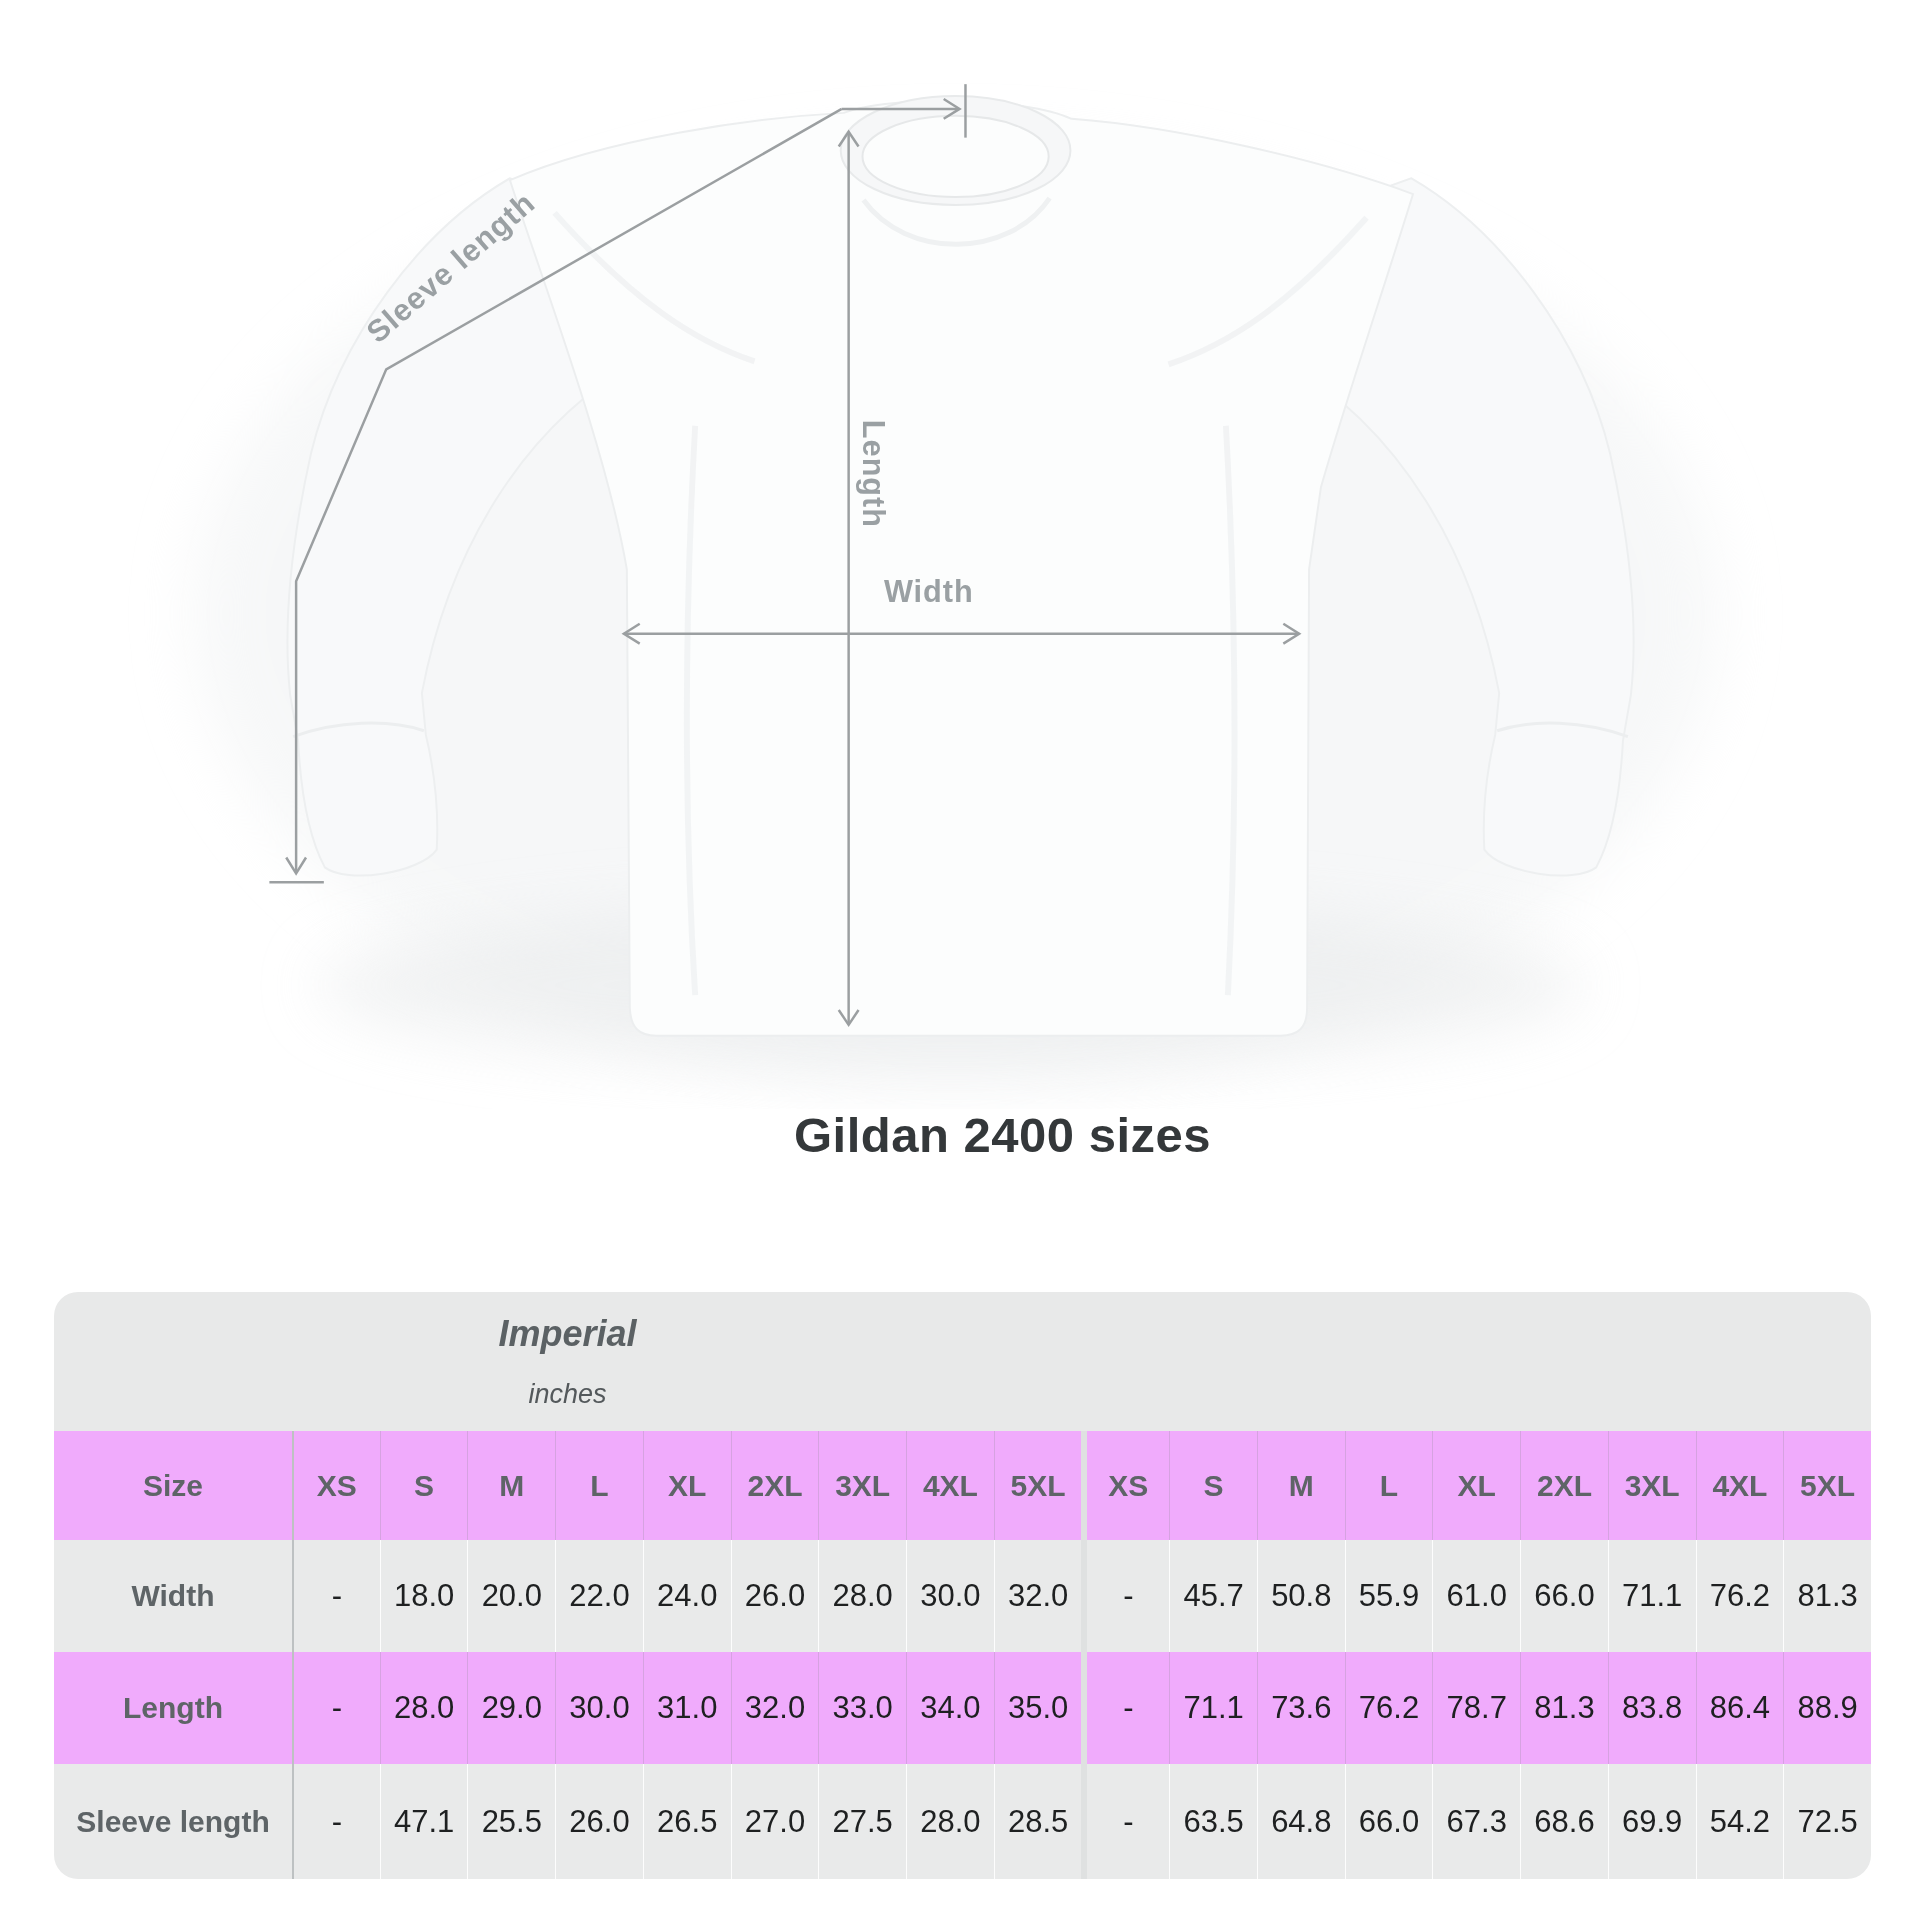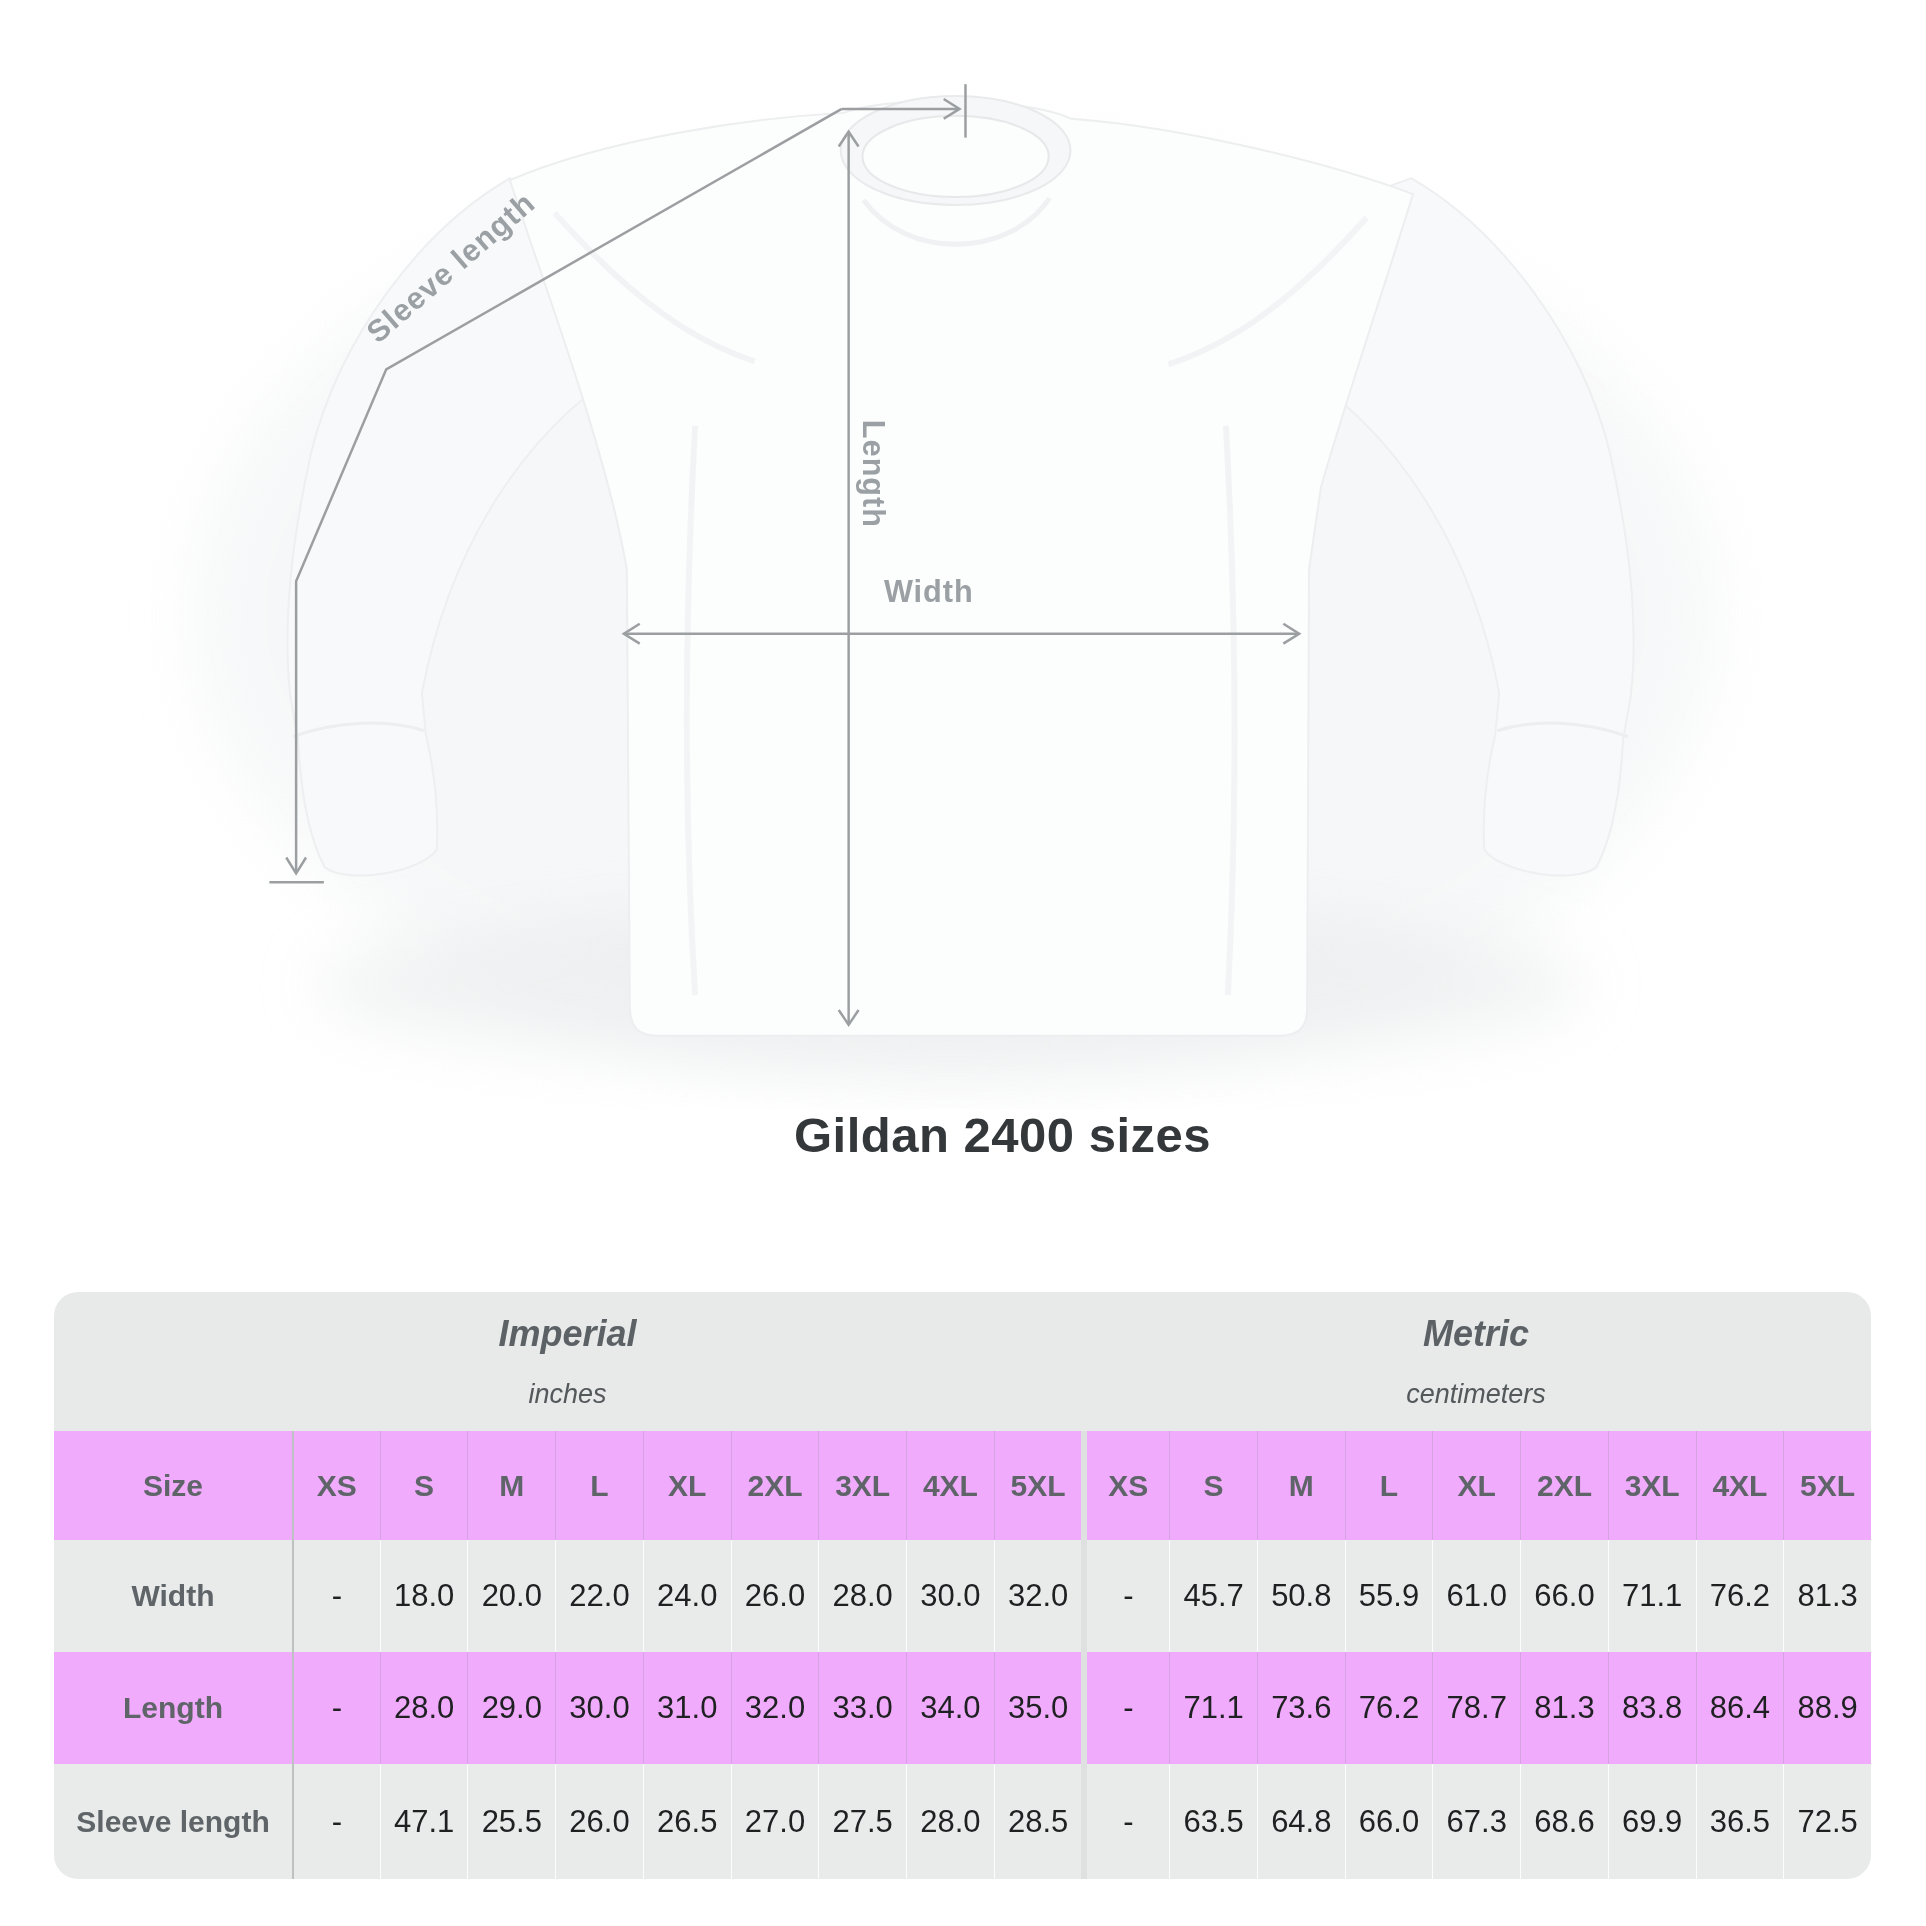--- a/index.html
+++ b/index.html
@@ -121,24 +121,20 @@
 
 <div class="heading">
   <div class="title">Gildan 2400 sizes</div>
 </div>
 
 <div class="size-table">
   <div class="band">
     <div class="band-half">
       <div class="band-title">Imperial</div>
       <div class="band-unit">inches</div>
-    </div>
-    <div class="band-half">
-      <div class="band-title">Metric</div>
-      <div class="band-unit">centimeters</div>
     </div>
   </div>
   <div>
       <div class="trow size-row head-row">
         <div class="cell c0 rowlabel">Size</div>
         <div class="cell c1">XS</div>
         <div class="cell c2">S</div>
         <div class="cell c3">M</div>
         <div class="cell c4">L</div>
         <div class="cell c5">XL</div>
@@ -209,18 +205,18 @@
         <div class="cell c7">27.5</div>
         <div class="cell c8">28.0</div>
         <div class="cell c9">28.5</div>
         <div class="cell c10">-</div>
         <div class="cell c11">63.5</div>
         <div class="cell c12">64.8</div>
         <div class="cell c13">66.0</div>
         <div class="cell c14">67.3</div>
         <div class="cell c15">68.6</div>
         <div class="cell c16">69.9</div>
-        <div class="cell c17">36.5</div>
+        <div class="cell c17">54.2</div>
         <div class="cell c18">72.5</div>
       </div>
     </div>
 </div>
 
 
 </body></html>

